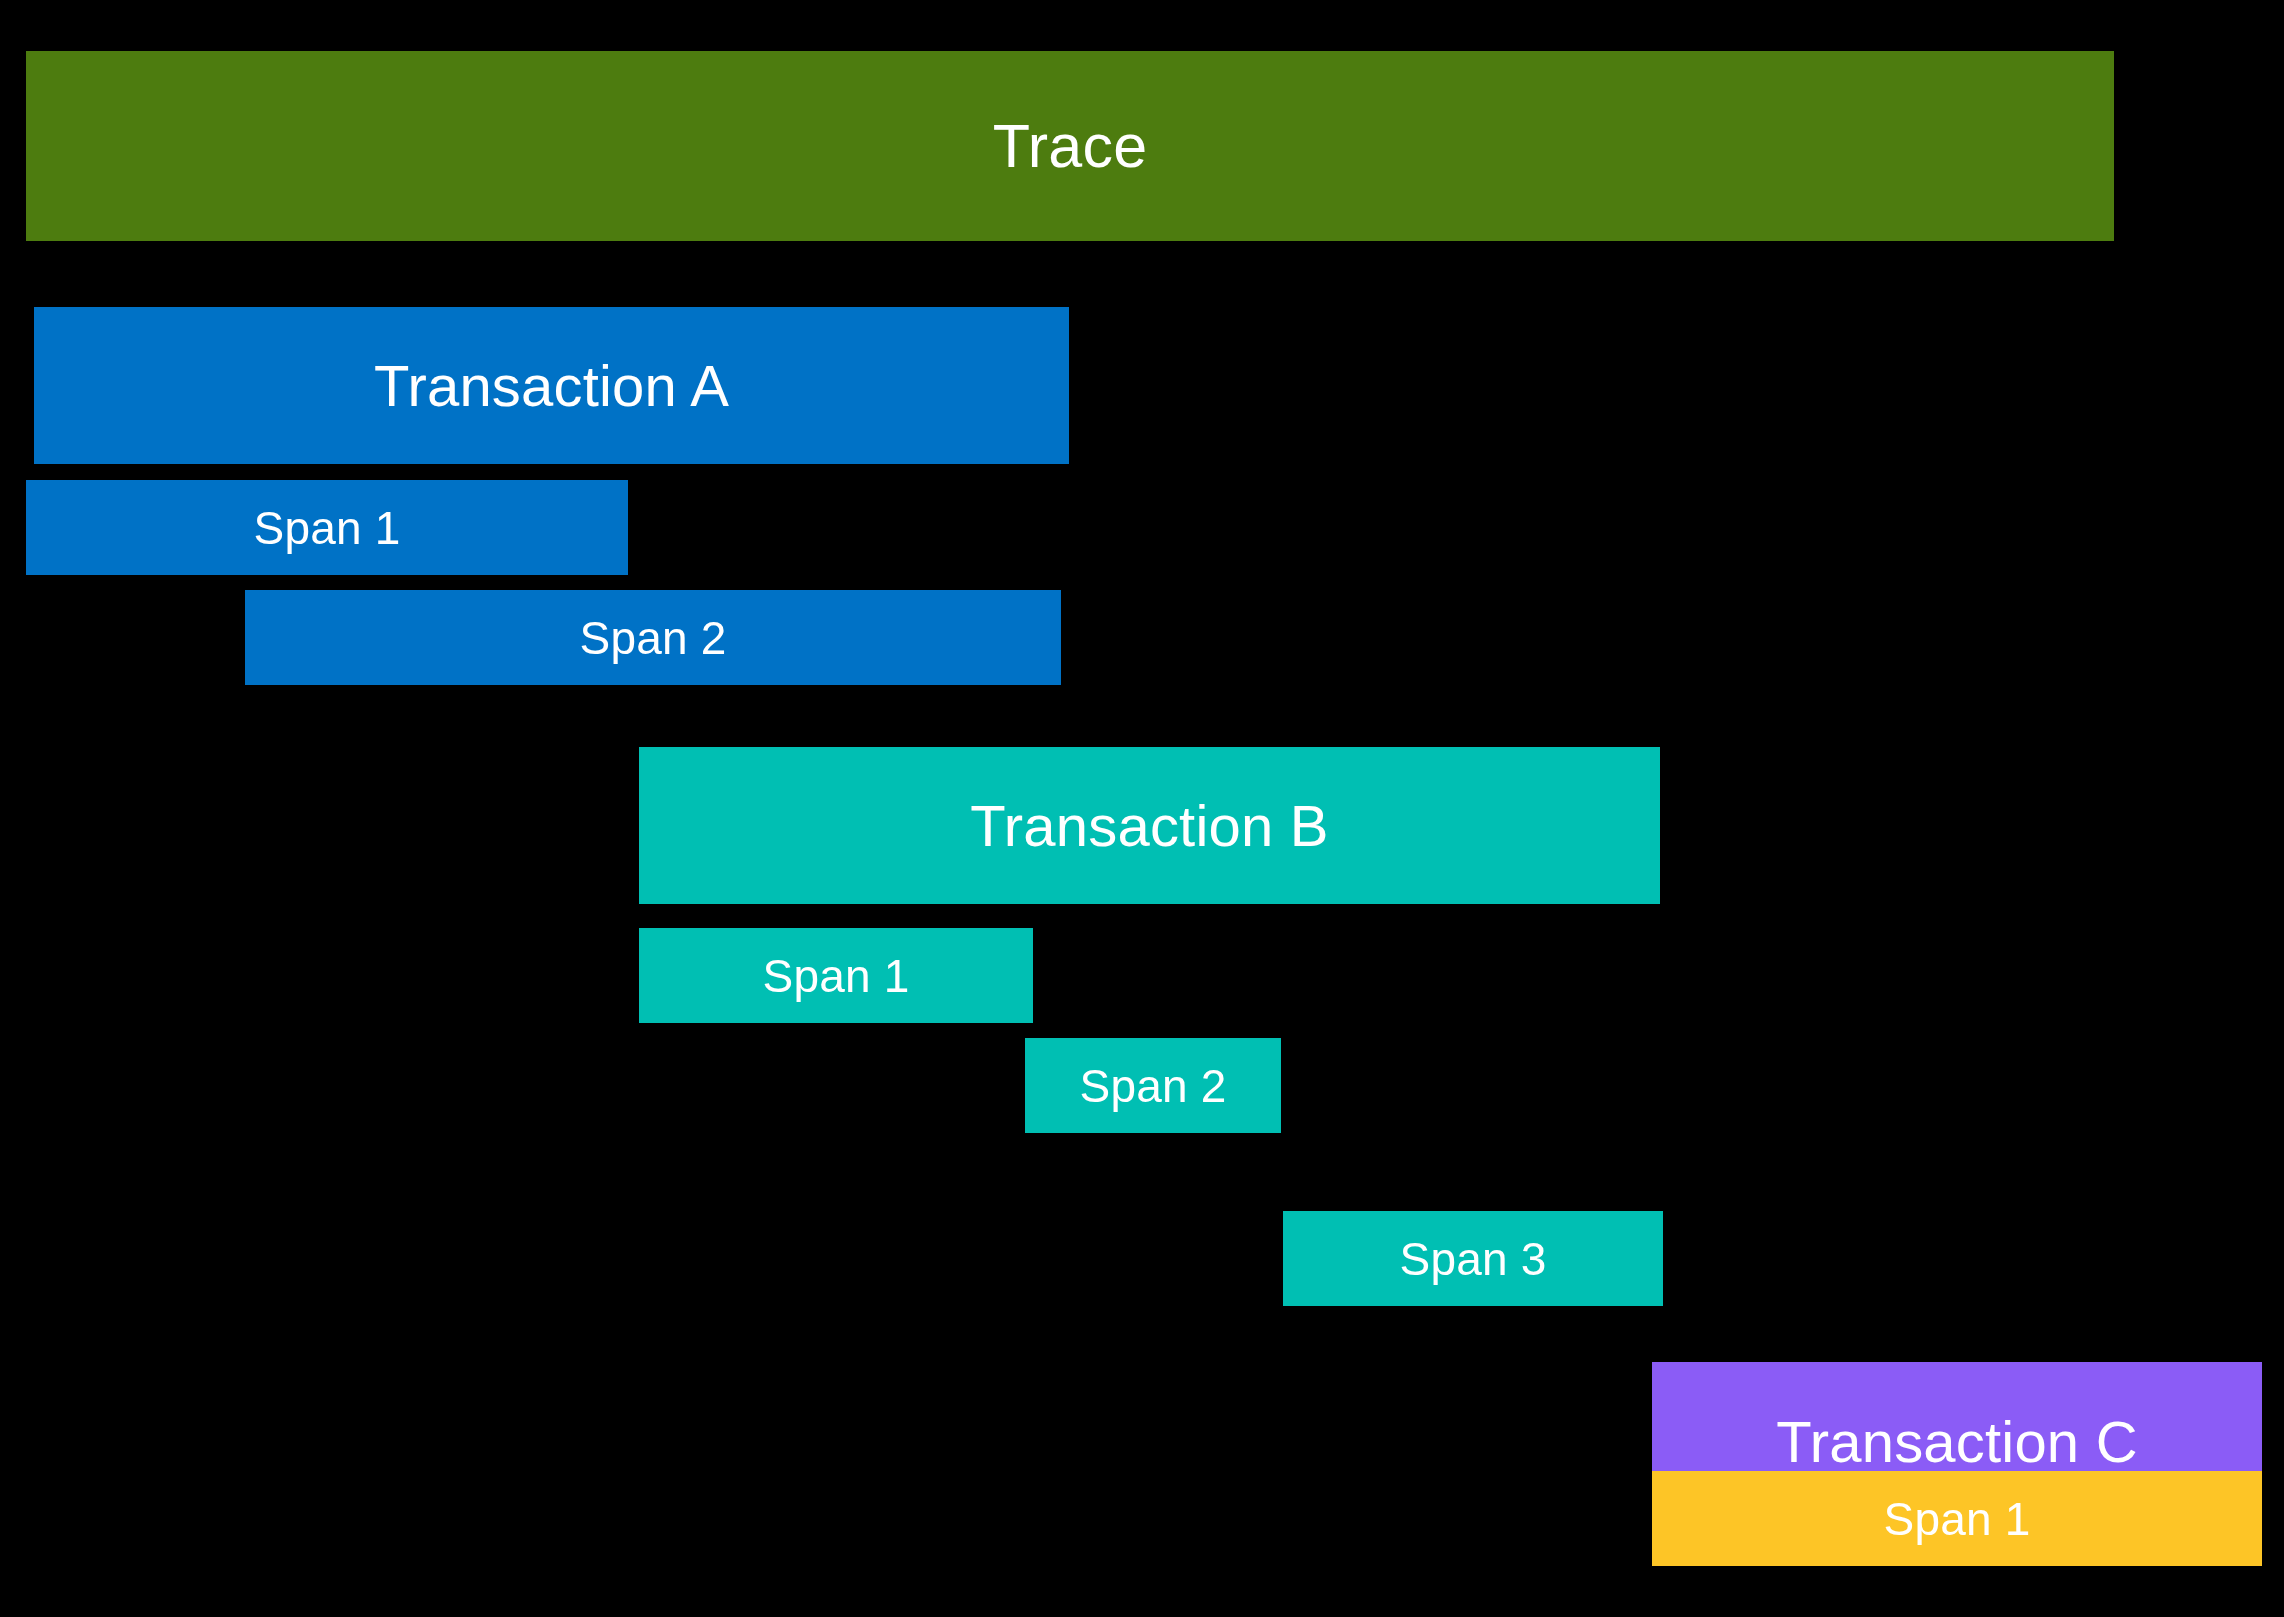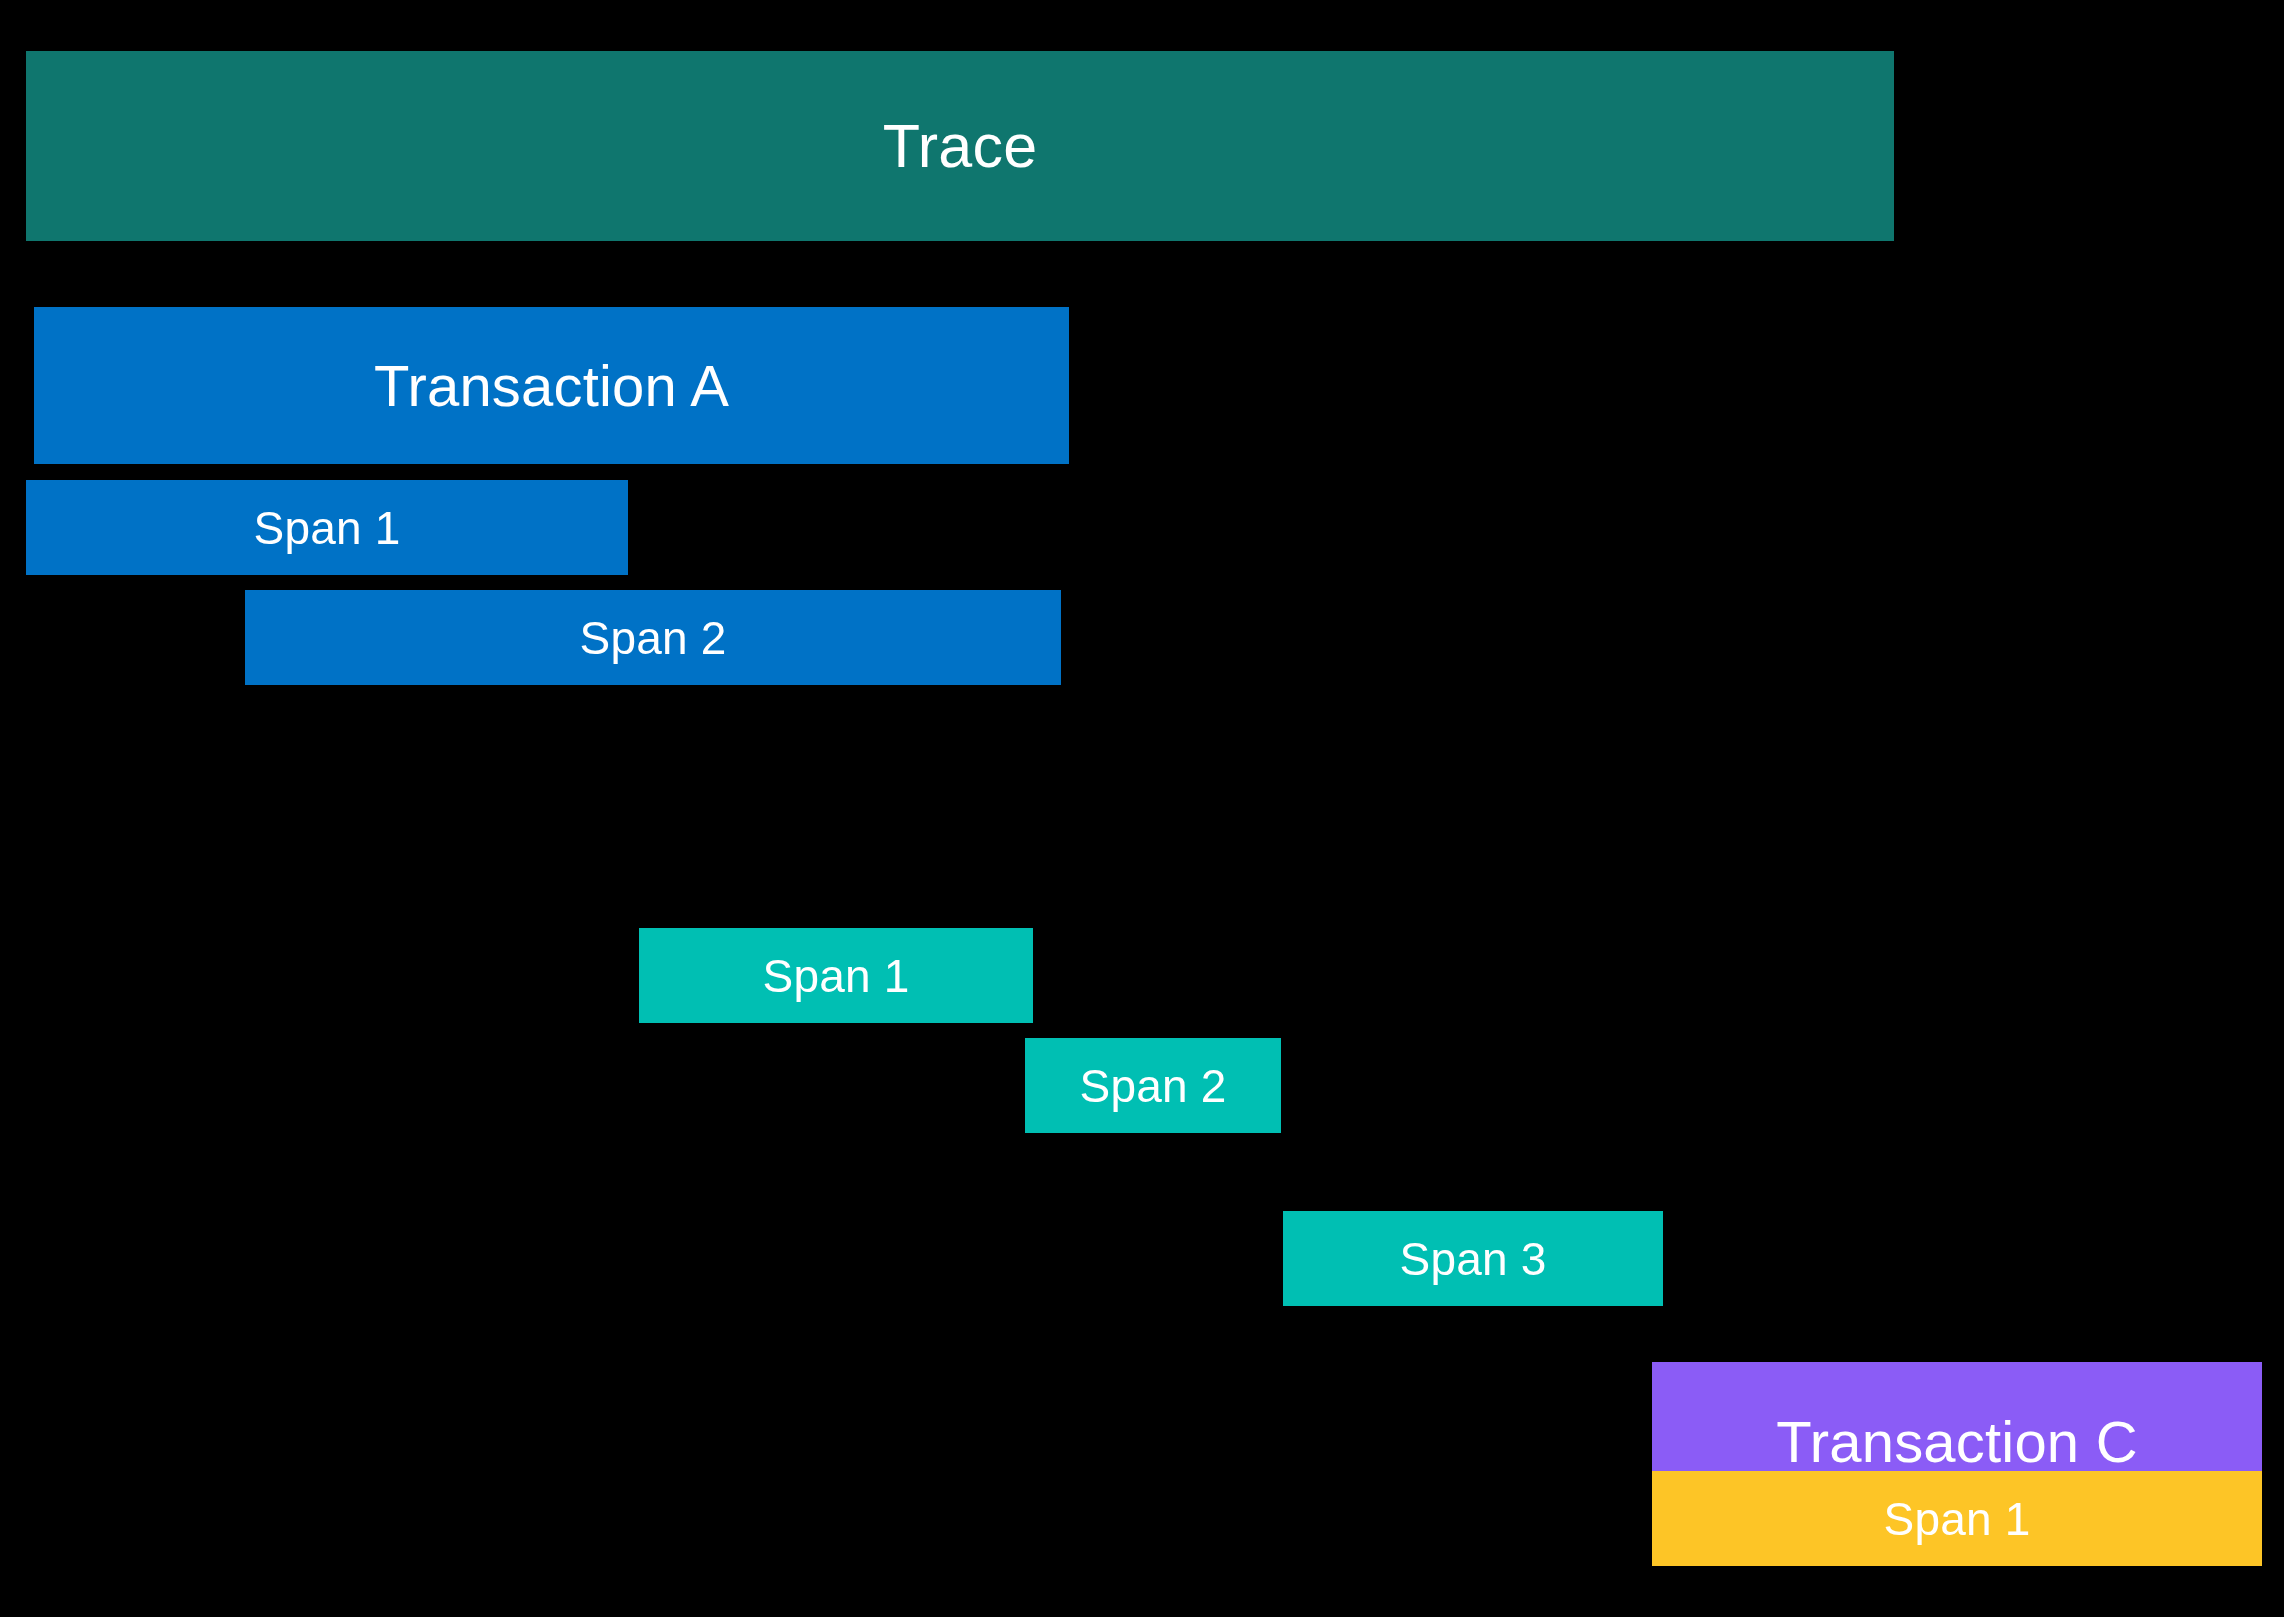--- a/index.html
+++ b/index.html
@@ -37,31 +37,34 @@
   }
   
   .type-trace .bar-label      { font-size: 61px; }
   .type-transaction .bar-label{ font-size: 58px; }
   .type-span .bar-label       { font-size: 46px; }
 </style>
 </head>
 <body>
 
 <div id="stage">
-    <div class="bar type-trace" style="left: 26px; top: 51px; width: 1868px; height: 190px; background: #0f766e;">
+    <div class="bar type-trace" style="left: 26px; top: 51px; width: 2088px; height: 190px; background: #4d7c0f;">
       <span class="bar-label">Trace</span>
     </div>
     <div class="bar type-transaction" style="left: 34px; top: 307px; width: 1035px; height: 157px; background: rgb(0, 114, 198);">
       <span class="bar-label">Transaction A</span>
     </div>
     <div class="bar type-span" style="left: 26px; top: 480px; width: 602px; height: 95px; background: rgb(0, 114, 198);">
       <span class="bar-label">Span 1</span>
     </div>
     <div class="bar type-span" style="left: 245px; top: 590px; width: 816px; height: 95px; background: rgb(0, 114, 198);">
       <span class="bar-label">Span 2</span>
+    </div>
+    <div class="bar type-transaction" style="left: 639px; top: 747px; width: 1021px; height: 157px; background: rgb(0, 191, 179);">
+      <span class="bar-label">Transaction B</span>
     </div>
     <div class="bar type-span" style="left: 639px; top: 928px; width: 394px; height: 95px; background: rgb(0, 191, 179);">
       <span class="bar-label">Span 1</span>
     </div>
     <div class="bar type-span" style="left: 1025px; top: 1038px; width: 256px; height: 95px; background: rgb(0, 191, 179);">
       <span class="bar-label">Span 2</span>
     </div>
     <div class="bar type-span" style="left: 1283px; top: 1211px; width: 380px; height: 95px; background: rgb(0, 191, 179);">
       <span class="bar-label">Span 3</span>
     </div>

